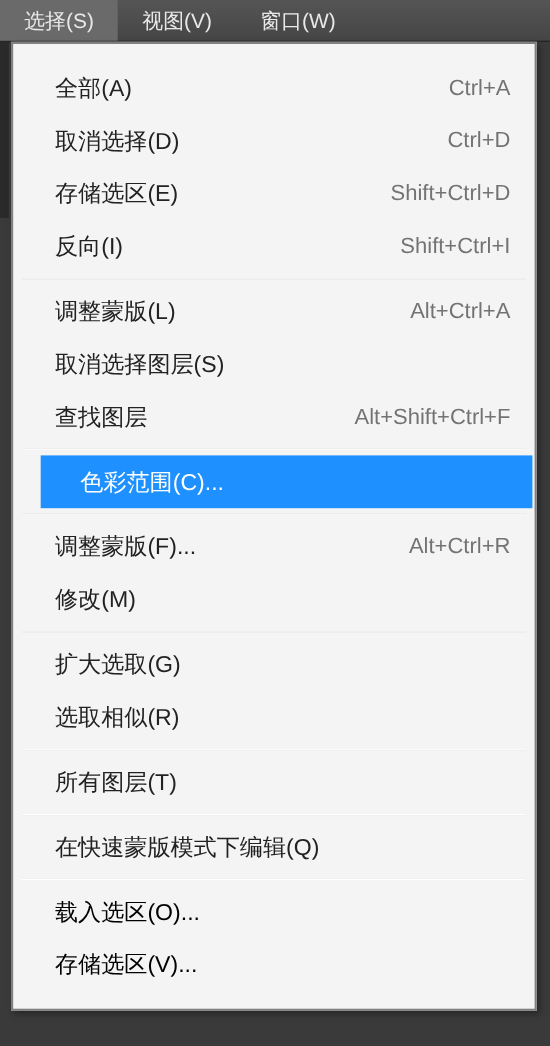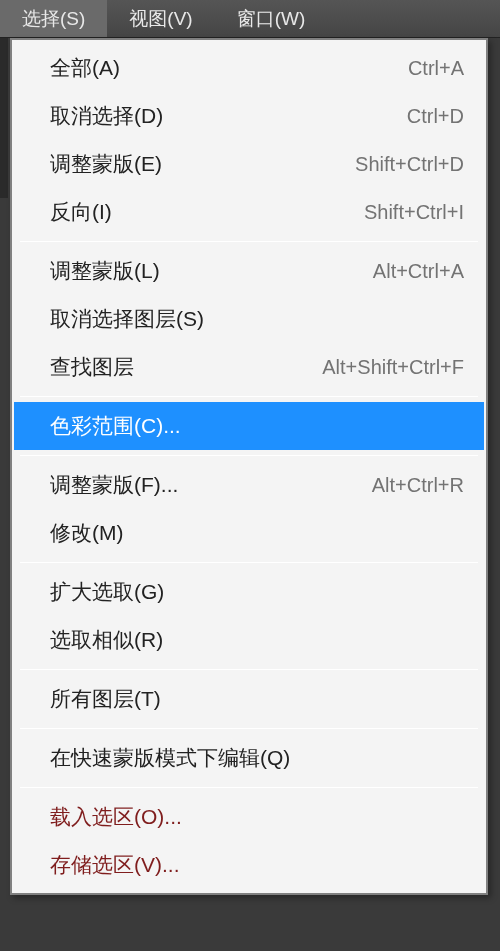--- a/index.html
+++ b/index.html
@@ -30,37 +30,38 @@
       background: #6a6a6a;
     }
     .dropdown {
       position: absolute;
       top: 38px;
       left: 10px;
       width: 478px;
       background: #f4f4f4;
       border: 2px solid #808080;
       box-shadow: 3px 3px 6px rgba(0,0,0,0.35);
-      padding: 4px 2px;
+      padding: 16px 2px;
     }
     .menu-row {
       display: flex;
       justify-content: space-between;
       align-items: center;
       padding: 10px 20px 10px 36px;
       font-size: 21px;
       color: #222;
       cursor: default;
     }
     .menu-row.highlighted {
       background: #1e90ff;
       color: #fff;
+      margin-left: 23px;
     }
     .menu-row.disabled {
-      color: #7f1d1d;
+      color: #000000;
     }
     .menu-label { white-space: nowrap; }
     .menu-shortcut {
       font-size: 20px;
       color: #737373;
       white-space: nowrap;
     }
     .separator {
       height: 1px;
       background: #c0c0c0;
@@ -90,21 +91,21 @@
 <div class="dropdown" id="dropdown">
     <div class="menu-row">
       <span class="menu-label">全部(A)</span>
       <span class="menu-shortcut">Ctrl+A</span>
     </div>
     <div class="menu-row">
       <span class="menu-label">取消选择(D)</span>
       <span class="menu-shortcut">Ctrl+D</span>
     </div>
     <div class="menu-row">
-      <span class="menu-label">调整蒙版(E)</span>
+      <span class="menu-label">存储选区(E)</span>
       <span class="menu-shortcut">Shift+Ctrl+D</span>
     </div>
     <div class="menu-row">
       <span class="menu-label">反向(I)</span>
       <span class="menu-shortcut">Shift+Ctrl+I</span>
     </div>
     <div class="separator"></div>
     <div class="menu-row">
       <span class="menu-label">调整蒙版(L)</span>
       <span class="menu-shortcut">Alt+Ctrl+A</span>

